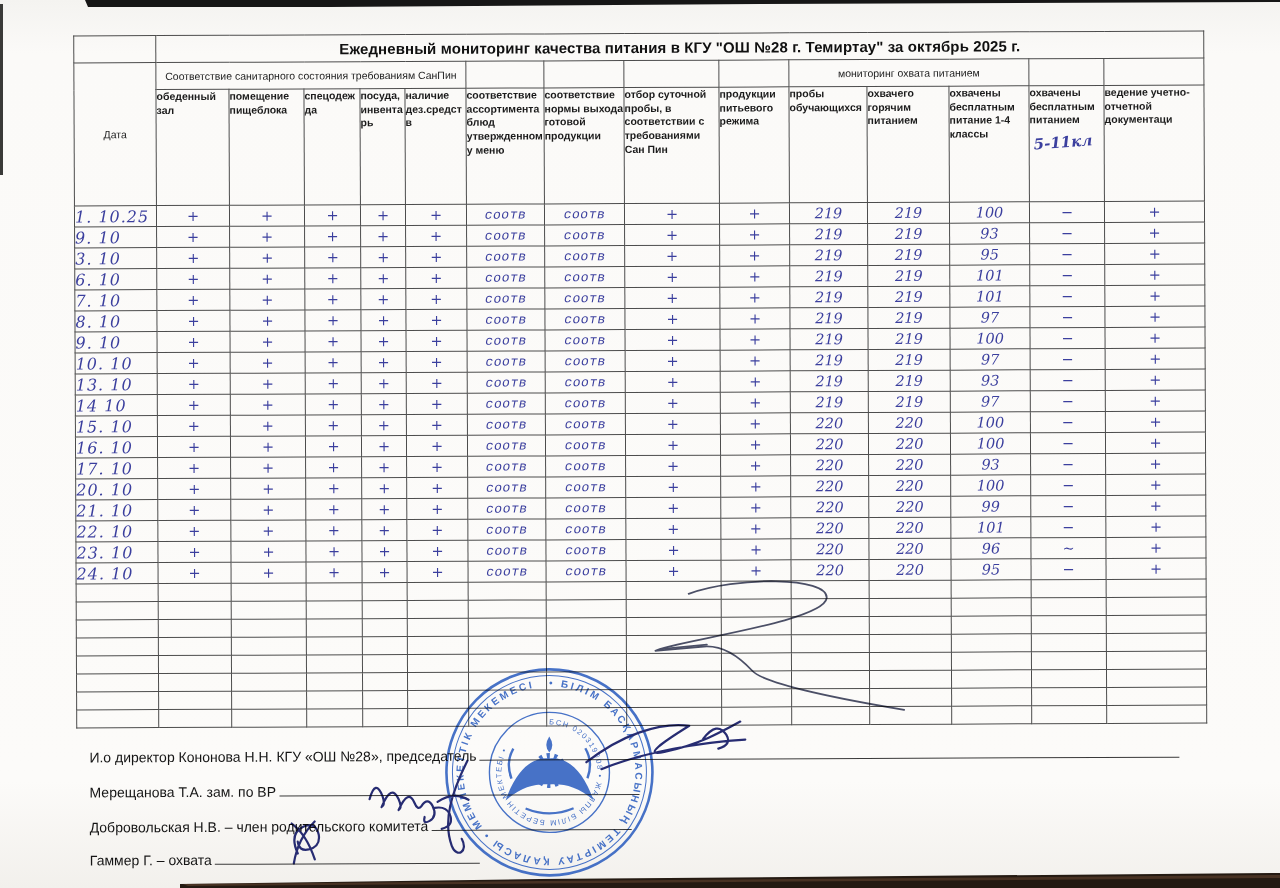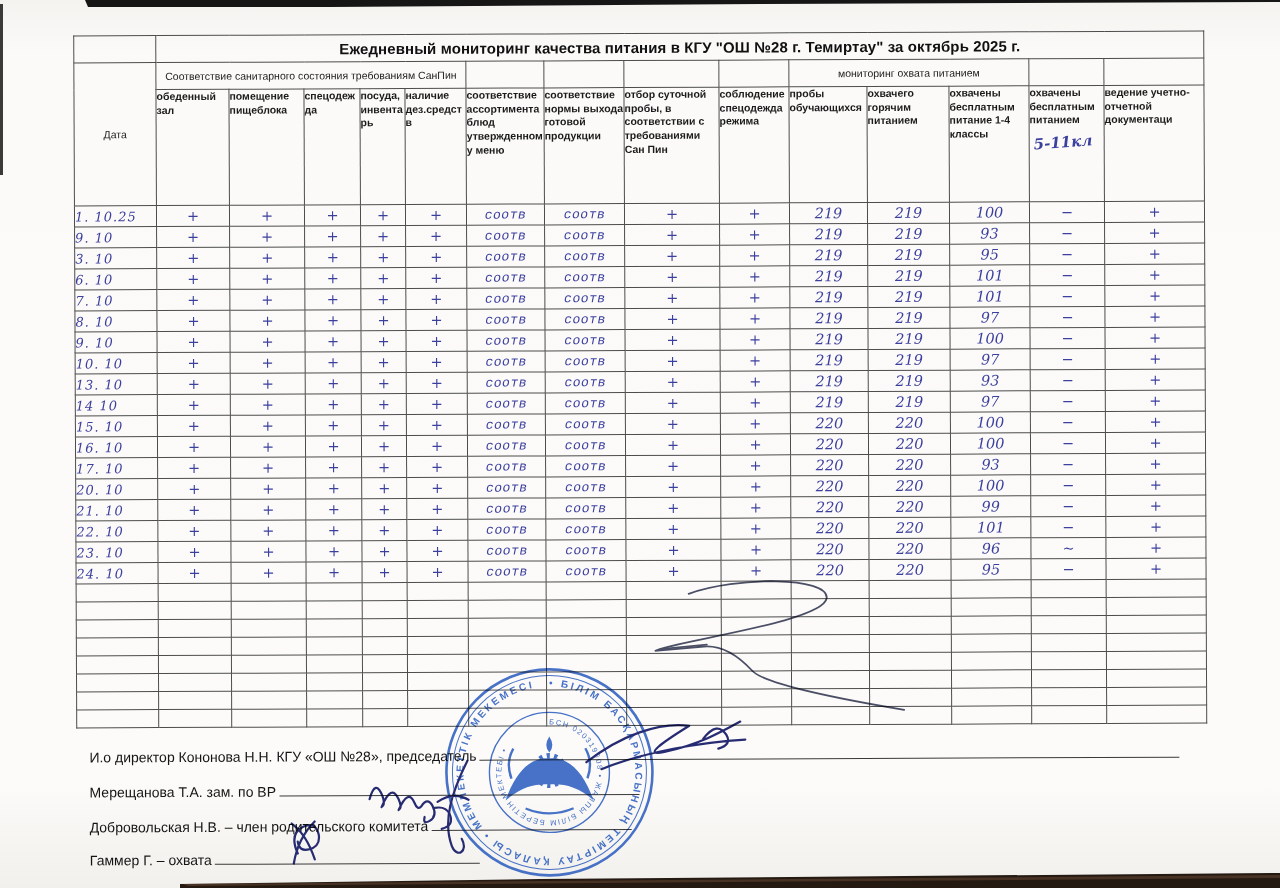--- a/index.html
+++ b/index.html
@@ -13,21 +13,21 @@
   table.doc td{border:1px solid #4d4d4d;padding:0;overflow:hidden;}
   .title-row td{height:26px;}
   .title-cell{font-weight:bold;font-size:15px;text-align:center;color:#101010;letter-spacing:.1px;}
   .group-row td{height:26px;font-size:10.5px;text-align:center;vertical-align:middle;color:#222;line-height:1.15;}
   .date-head{font-size:15px;text-align:left;vertical-align:top;padding:10px 0 0 8px;color:#1a1a1a;}
   .head-row td{height:115px;vertical-align:top;font-size:10.5px;line-height:1.3;
     padding:3px 4px;word-break:break-word;color:#1b1b1b;text-align:left;font-weight:bold;}
   .data-row td{height:20px;}
   .empty-row td{height:17px;}
   .hand{font-family:"DejaVu Serif",serif;font-style:italic;color:#3b3f9e;}
-  td.date{font-size:13px;padding-left:5px;letter-spacing:1px;white-space:nowrap;}
+  td.date{font-size:16px;padding-left:5px;letter-spacing:1px;white-space:nowrap;}
   td.val{text-align:center;font-size:14.5px;}
   td.sootv{font-size:13px;letter-spacing:.5px;font-family:Liberation Mono, monospace;}
   .note{font-size:15px;margin-top:6px;padding-left:4px;transform:rotate(-4deg);}
   
   .sig{position:absolute;font-size:14px;color:#151515;white-space:nowrap;}
   .sig .line{display:inline-block;border-bottom:1.5px solid #3a3a3a;height:13px;margin-left:3px;}
   
   svg.ink{position:absolute;left:0;top:0;pointer-events:none;mix-blend-mode:multiply;}
   svg.edges{position:absolute;left:0;top:0;pointer-events:none;z-index:5;}
 </style>
@@ -73,21 +73,21 @@
         </tr>
         <tr class="head-row">
           <td>обеденный зал</td>
           <td>помещение пищеблока</td>
           <td>спецодежда</td>
           <td>посуда, инвентарь</td>
           <td>наличие дез.средств</td>
           <td>соответствие ассортимента блюд утвержденному меню</td>
           <td>соответствие нормы выхода готовой продукции</td>
           <td>отбор суточной пробы, в соответствии с требованиями Сан Пин</td>
-          <td>соблюдение спецодежда режима</td>
+          <td>продукции питьевого режима</td>
           <td>пробы обучающихся</td>
           <td>охвачего горячим питанием</td>
           <td>охвачены бесплатным питание 1-4 классы</td>
           <td>
             <div>охвачены бесплатным питанием</div>
             <div class="hand note">5-11кл</div>
           </td>
           <td>ведение учетно-отчетной документаци</td>
         </tr>
       </tbody>

